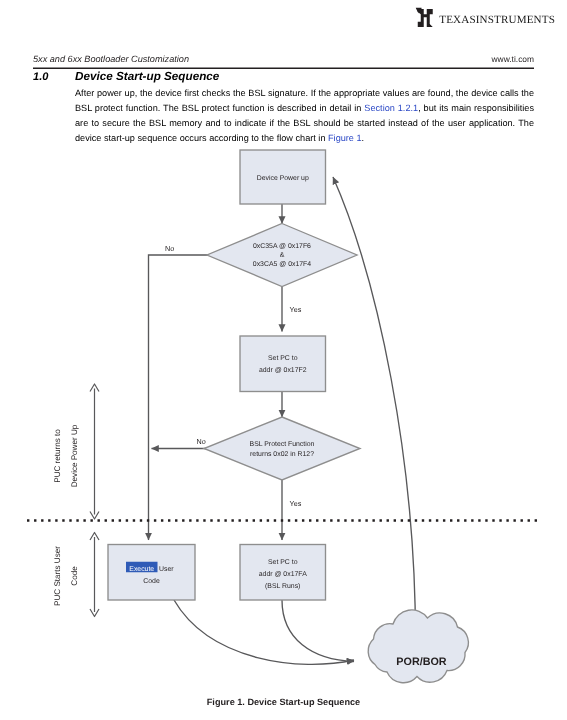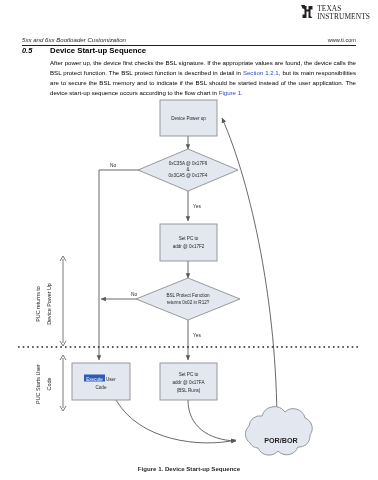--- a/index.html
+++ b/index.html
@@ -25,21 +25,21 @@
     align-items: center;
     gap: 3px;
   }
   .ti-logo-mark {
     width: 13px;
     height: 15px;
     position: relative;
   }
   .ti-logo-text {
     display: flex;
-    flex-direction: column;
+    flex-direction: row;
     line-height: 1.02;
   }
   .ti-logo-text span {
     font-family: "Liberation Serif", serif;
     font-size: 7.4px;
     letter-spacing: 0.1px;
     color: #1a1a1a;
     font-variant: small-caps;
     text-transform: uppercase;
   }
@@ -77,20 +77,21 @@
   }
   .section-num {
     font-size: 7.4px;
     font-weight: bold;
     font-style: italic;
     width: 28px;
   }
   .section-title {
     font-size: 7.8px;
     font-weight: bold;
+    font-style: italic;
   }
 
   
   .body-para {
     position: absolute;
     top: 58px;
     left: 50px;
     right: 22px;
     font-size: 6.1px;
     line-height: 1.62;
@@ -159,21 +160,21 @@
     <span>Instruments</span>
   </span>
 </div>
 
 <div class="running-head">
   <div class="rh-left">5xx and 6xx Bootloader Customization</div>
   <div class="rh-right">www.ti.com</div>
 </div>
 
 <div class="section-head">
-  <div class="section-num">0.5</div>
+  <div class="section-num">1.0</div>
   <div class="section-title">Device Start-up Sequence</div>
 </div>
 
 <div class="body-para"><span>After power up, the device first checks the BSL signature. If the appropriate values are found, the device calls the BSL protect function. The BSL protect function is described in detail in </span><span class="xref">Section 1.2.1</span><span>, but its main responsibilities are to secure the BSL memory and to indicate if the BSL should be started instead of the user application. The device start-up sequence occurs according to the flow chart in </span><span class="xref">Figure 1</span><span>.</span></div>
 
 <div class="chart">
 <svg width="378" height="368" viewBox="0 0 378 368" xmlns="http://www.w3.org/2000/svg">
   <defs>
     <marker id="arw" markerWidth="7" markerHeight="7" refX="5.4" refY="2.6" orient="auto">
       <path d="M0,0 L5.6,2.6 L0,5.2 z" fill="#58585a"></path>

